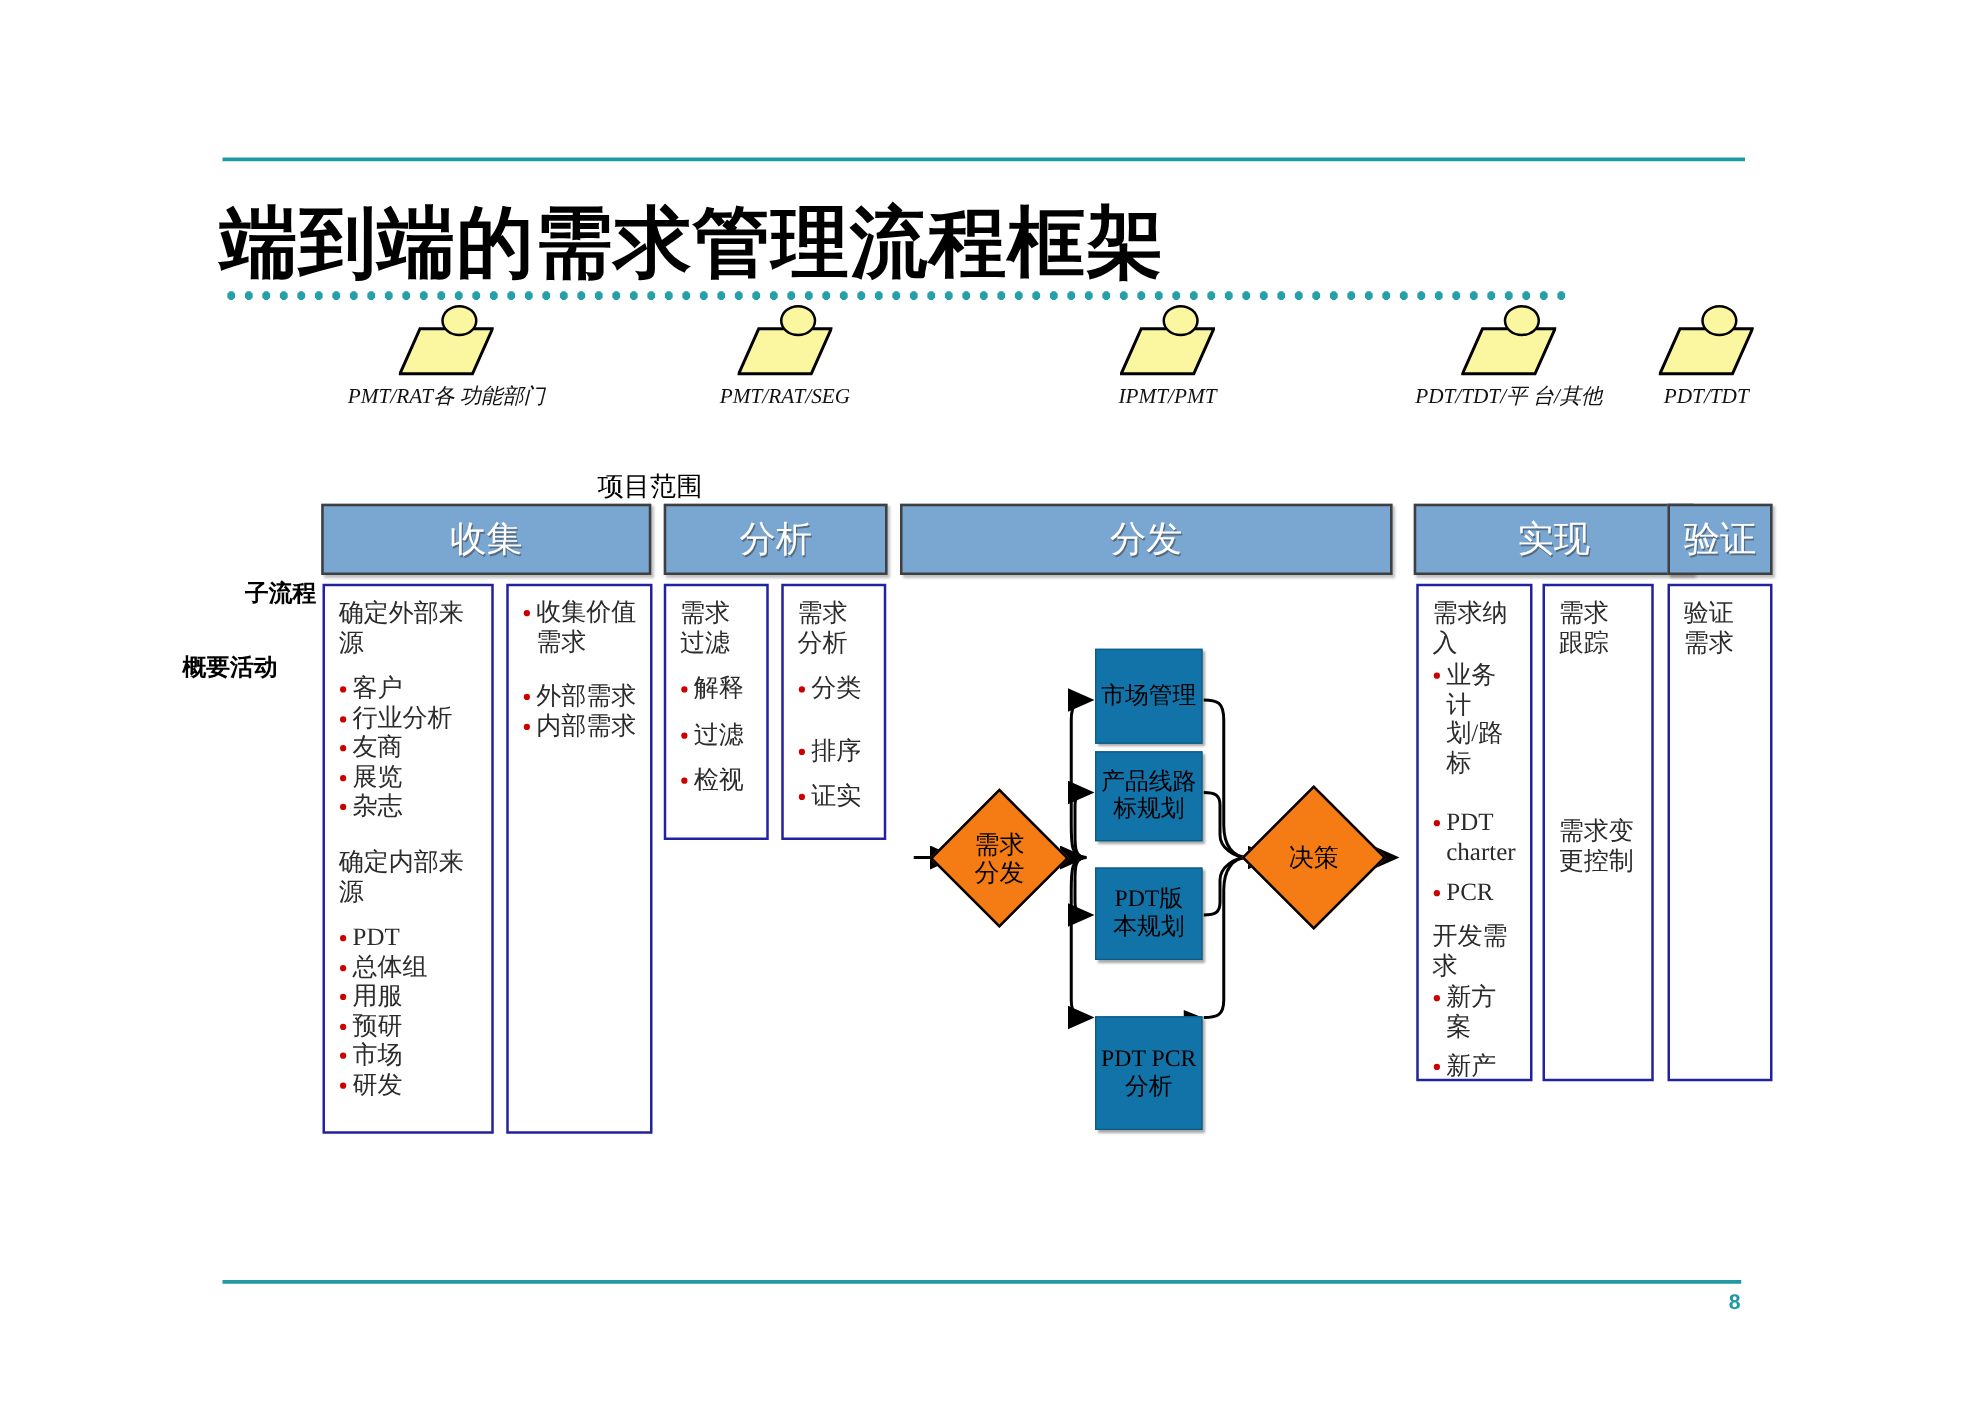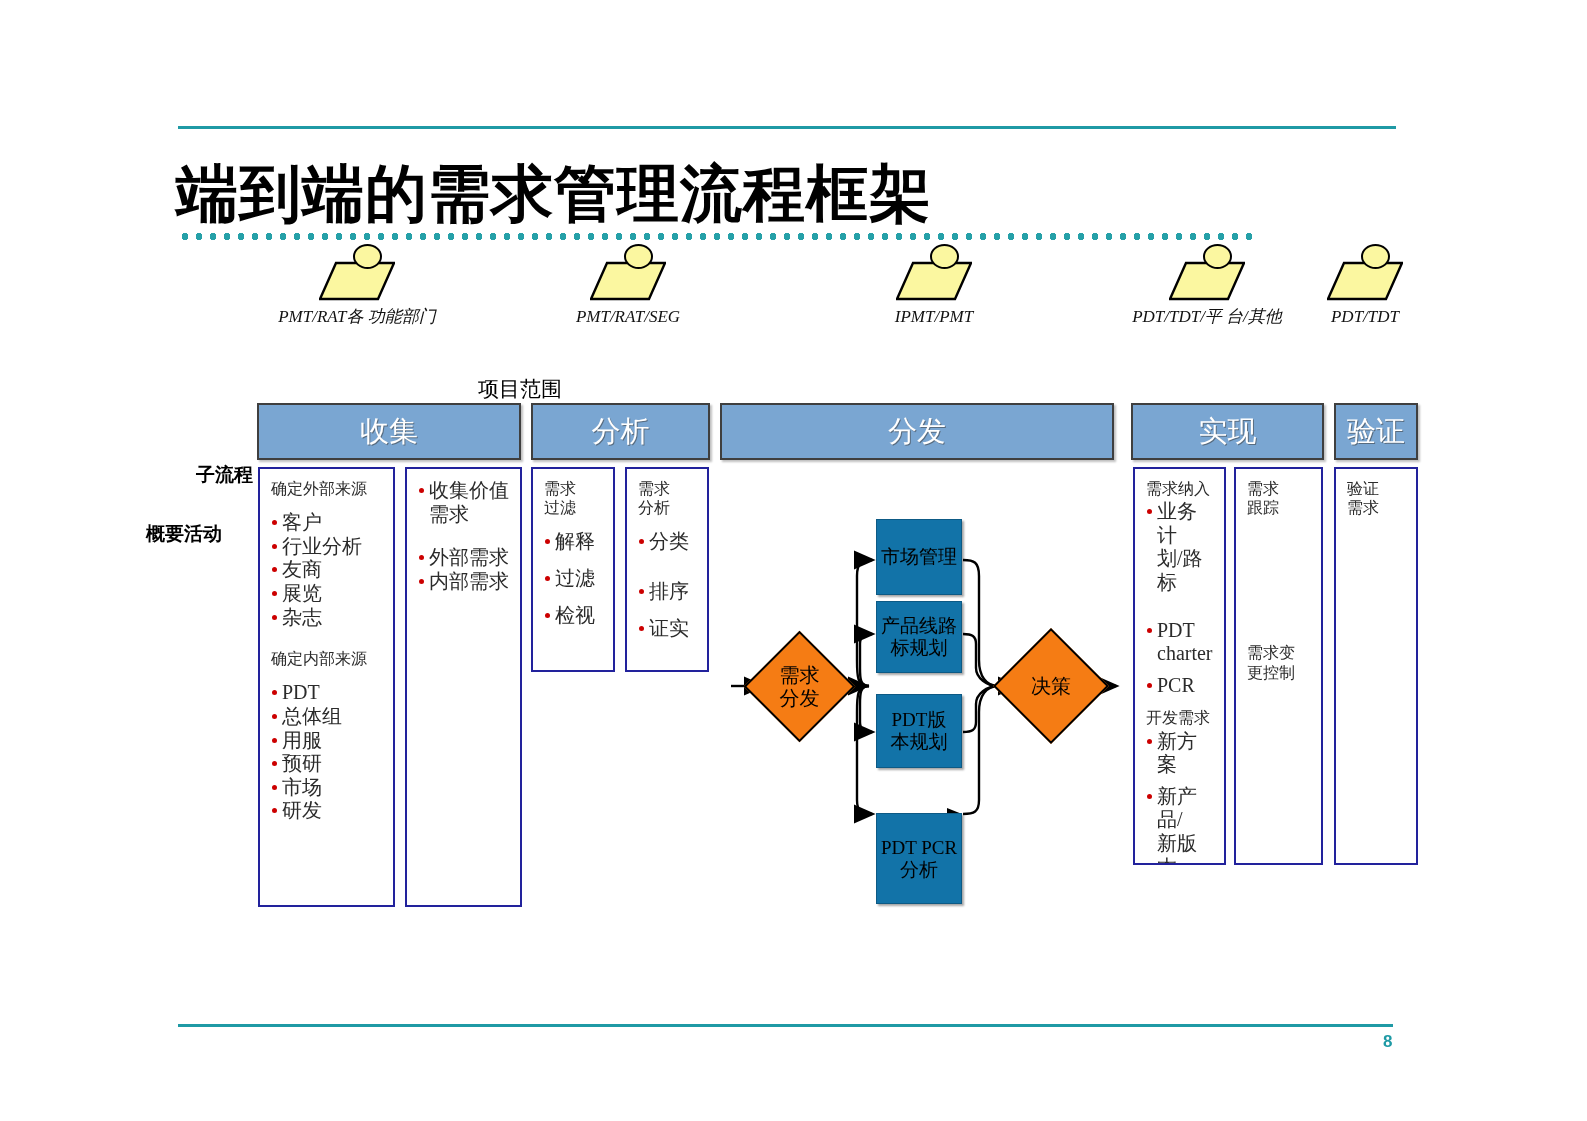--- a/index.html
+++ b/index.html
@@ -140,21 +140,21 @@
   .act-box {
     position: absolute;
     background: #ffffff;
     border: 2px solid #22229c;
     box-sizing: border-box;
     padding: 10px 9px 6px 11px;
     overflow: hidden;
   }
   .act-head {
     font-family: "Liberation Serif", "DejaVu Serif", serif;
-    font-size: 16px;
+    font-size: 20px;
     color: #2b2b2b;
     line-height: 1.2;
     margin-bottom: 2px;
     white-space: pre-line;
   }
   .act-list { margin: 0; padding: 0; list-style: none; }
   .act-item {
     font-family: "Liberation Serif", "DejaVu Serif", serif;
     font-size: 20px;
     color: #2b2b2b;
@@ -292,21 +292,21 @@
 
   <div class="band" style="left:257px; top:403px; width:264px; height:57px;">
     <span class="band-text">收集</span>
   </div>
   <div class="band" style="left:531px; top:403px; width:179px; height:57px;">
     <span class="band-text">分析</span>
   </div>
   <div class="band" style="left:720px; top:403px; width:394px; height:57px;">
     <span class="band-text">分发</span>
   </div>
-  <div class="band" style="left:1131px; top:403px; width:193px; height:57px;">
+  <div class="band" style="left:1131px; top:403px; width:224px; height:57px;">
     <span class="band-text">实现</span>
   </div>
   <div class="band" style="left:1334px; top:403px; width:84px; height:57px;">
     <span class="band-text">验证</span>
   </div>
 
   <div class="act-box" style="left:258px; top:467px; width:137px; height:440px;">
     <div class="act-head">确定外部来源</div>
     <div class="gap-sm"></div>
     <ul class="act-list">

